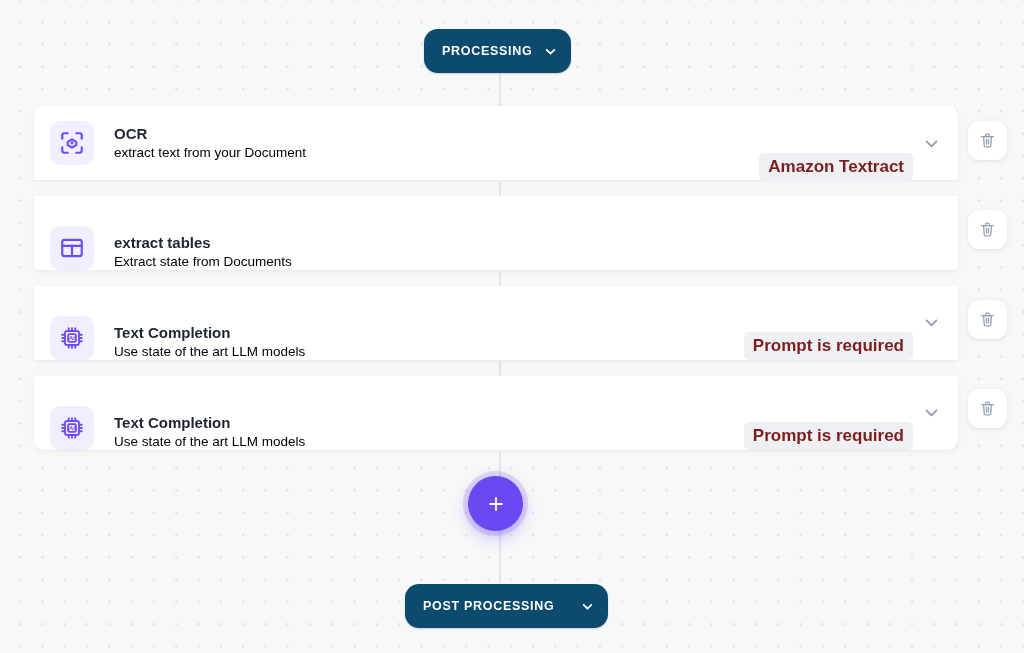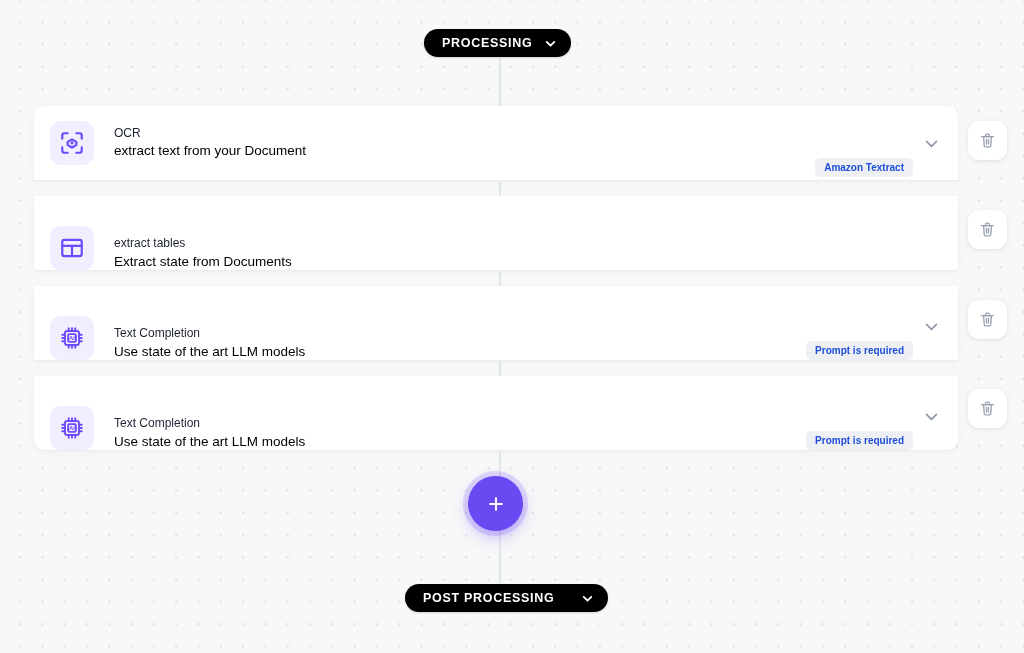--- a/index.html
+++ b/index.html
@@ -32,26 +32,26 @@
   .conn-g1     { top: 182px; height: 16px; }
   .conn-g2     { top: 272px; height: 16px; }
   .conn-g3     { top: 361px; height: 16px; }
   .conn-bottom { top: 452px; height: 38px; }
   .conn-fab    { top: 525px; height: 58px; }
 
   
   .pill {
     position: absolute;
     z-index: 5;
-    height: 28px;
+    height: 44px;
     display: flex;
     align-items: center;
     gap: 12px;
     padding: 0 14px 0 18px;
-    background: #000000;
+    background: #0c4a6e;
     border-radius: 14px;
     color: #ffffff;
     font-size: 12.5px;
     font-weight: bold;
     letter-spacing: 0.7px;
     cursor: pointer;
     box-shadow: 0 1px 2px rgba(20,26,46,0.18);
   }
   .pill-processing { top: 29px; left: 424px; }
   .pill-post       { top: 584px; left: 405px; gap: 27px; }
@@ -96,43 +96,43 @@
   .tile svg { display: block; }
 
   .texts {
     margin-left: 20px;
     display: flex;
     flex-direction: column;
     gap: 3px;
     min-width: 0;
   }
   .title {
-    font-size: 12px;
-    font-weight: normal;
+    font-size: 15px;
+    font-weight: bold;
     color: #1f2433;
     line-height: 1.15;
   }
   .subtitle {
     font-size: 13.5px;
     color: #000000;
     line-height: 1.2;
   }
 
   .spacer { flex: 1 1 auto; }
 
   .right-group {
     display: flex;
     align-items: center;
     gap: 10px;
     margin-right: 18px;
   }
   .chip {
     background: #eef0f4;
-    color: #1d4ed8;
-    font-size: 10px;
+    color: #7f1d1d;
+    font-size: 17px;
     font-weight: bold;
     border-radius: 5px;
     padding: 4px 9px;
     cursor: pointer;
     white-space: nowrap;
     margin-top: 48px;
   }
   .chev-gray { cursor: pointer; display: flex; align-items: center; }
   .chev-gray svg { display: block; }
 

